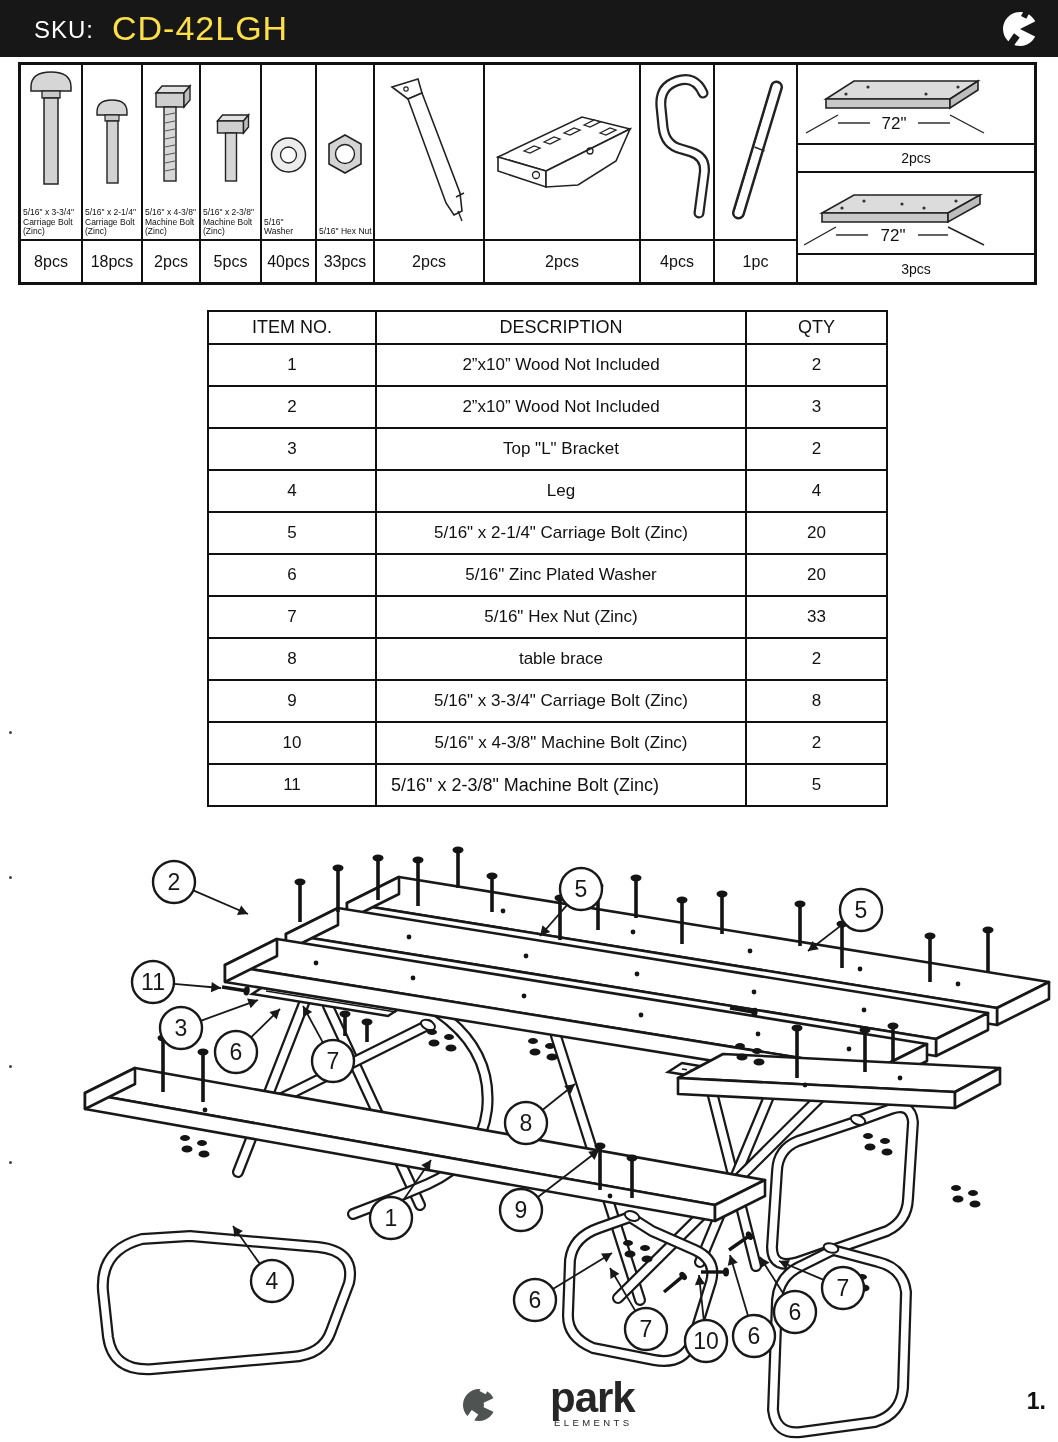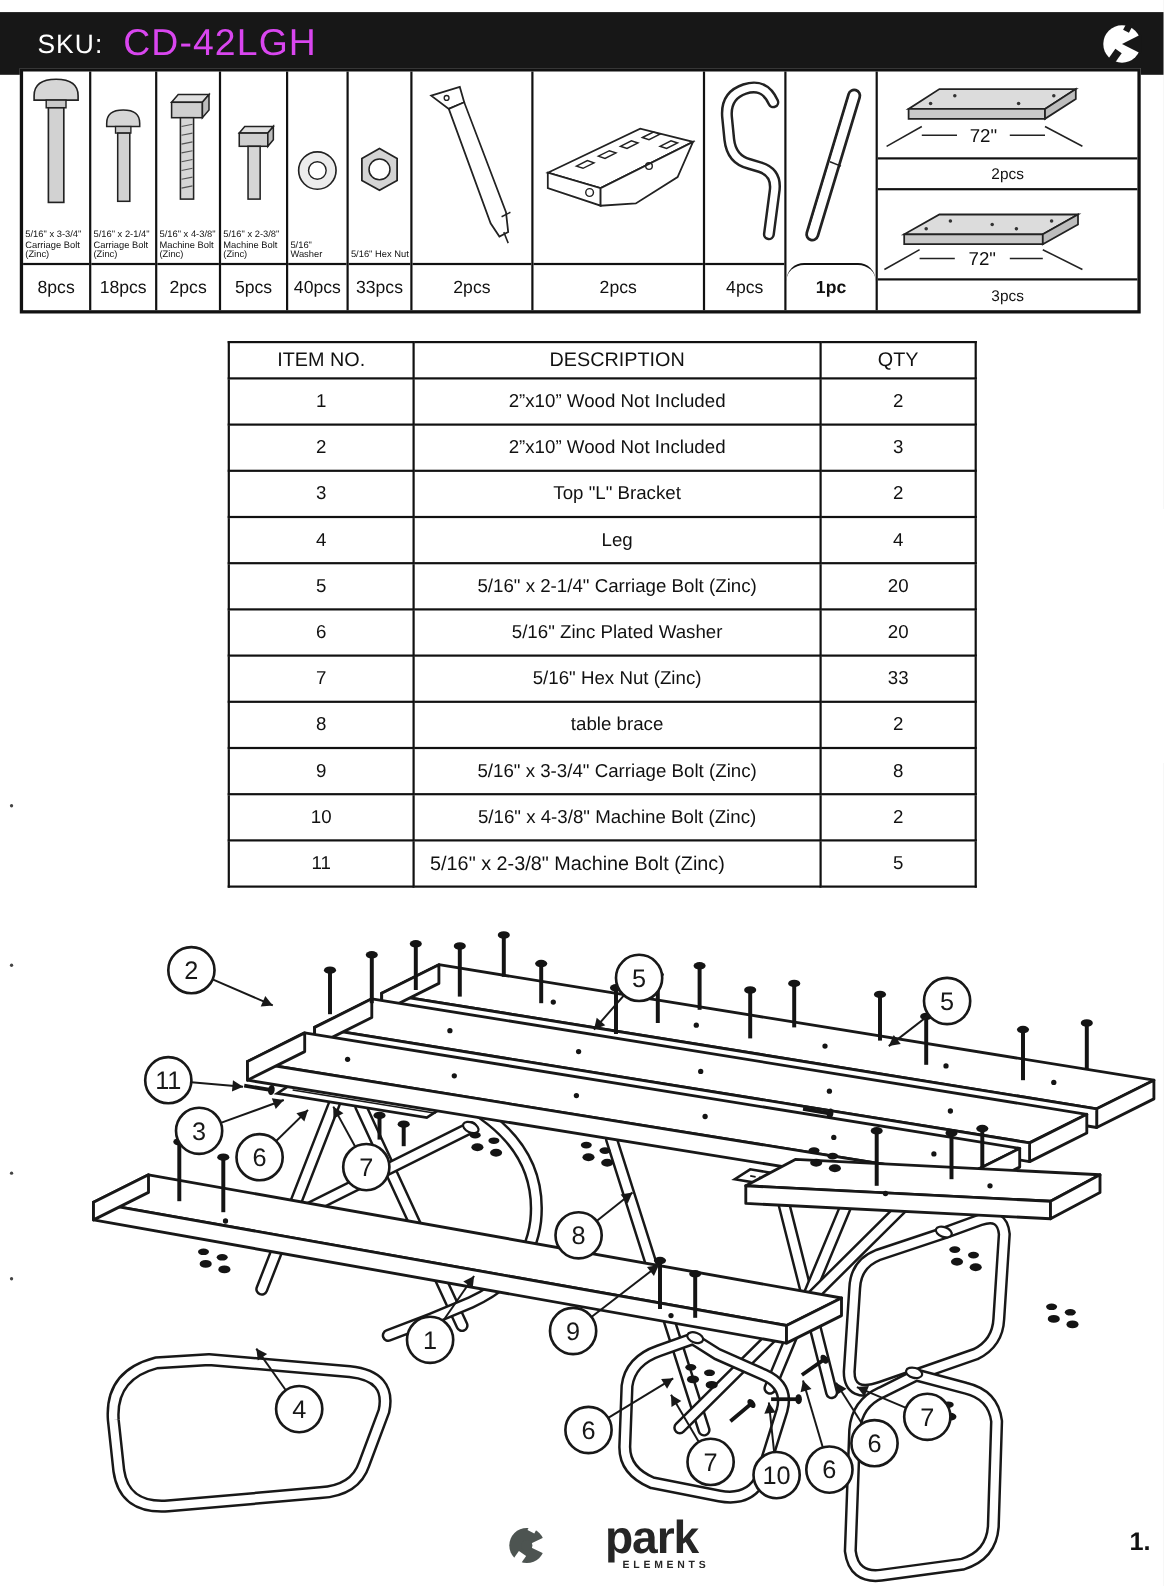--- a/index.html
+++ b/index.html
@@ -1,35 +1,35 @@
 <!DOCTYPE html>
 <html><head>
 <meta charset="utf-8">
 <style>
   html,body { margin:0; padding:0; background:#e8e8e8; }
   .page { position:relative; width:1058px; height:1442px; background:#ffffff;
           font-family:"Liberation Sans", sans-serif; color:#111; overflow:hidden; margin:0 auto; }
 
   
-  .header { position:absolute; left:0; top:11px; width:1058px; height:57px; background:#171717; }
+  .header { position:absolute; left:0; top:0; width:1058px; height:57px; background:#171717; }
   .sku-label { position:absolute; left:34px; top:16px; font-size:24px; color:#fff; letter-spacing:1px; }
-  .sku-value { position:absolute; left:112px; top:9px; font-size:34px; color:#d946ef; letter-spacing:1px; }
+  .sku-value { position:absolute; left:112px; top:9px; font-size:34px; color:#fde047; letter-spacing:1px; }
   .header-logo { position:absolute; right:16px; top:6px; }
 
   
   .strip { position:absolute; left:18px; top:62px; width:1019px; height:223px;
            border:3px solid #111; box-sizing:border-box; display:flex; background:#fff; }
   .cell { border-right:2px solid #111; display:flex; flex-direction:column; box-sizing:border-box; }
   .cell:last-child { border-right:none; }
   .cell-art { flex:1; position:relative; overflow:hidden; }
   .cell-art svg { position:absolute; left:50%; top:0; transform:translateX(-50%); }
   .cell-label { position:absolute; bottom:2px; left:2px; right:1px; font-size:8.5px; line-height:1.12; color:#111; }
   .cell-qty { height:41px; border-top:2px solid #111; display:flex; align-items:center; justify-content:center;
               font-size:16px; }
-  .qty-bold { font-weight:bold;border-radius:16px; }
+  .qty-bold { font-weight:normal; }
   .plank-col { display:flex; flex-direction:column; flex:1; }
   .plank-art { height:78px; border-bottom:2px solid #111; position:relative; }
   .plank-art.second { height:80px; }
   .plank-qty { height:26px; border-bottom:2px solid #111; display:flex; align-items:center; justify-content:center; font-size:14px; }
   .plank-qty.last { border-bottom:none; flex:1; }
 
   
   .parts-table { position:absolute; left:207px; top:310px; width:679px; border-collapse:collapse;
                  table-layout:fixed; border:1px solid #6d28d9; }
   .parts-table th, .parts-table td { border:2px solid #111; text-align:center; font-size:17px;
@@ -38,21 +38,21 @@
   .parts-table tr:last-child td.desc { text-align:left; padding-left:14px; font-size:18px; }
   .col-item { width:168px; } .col-desc { width:370px; } .col-qty { width:141px; }
 
   
   .diagram { position:absolute; left:0; top:840px; }
 
   
   .footer-logo { position:absolute; left:458px; top:1381px; display:flex; align-items:flex-start;gap:44px; }
   .brand-text { margin-left:6px; }
   .brand-name { font-size:42px; font-weight:bold; color:#262626; line-height:0.82; letter-spacing:-1px; }
-  .brand-sub  { font-size:9.5px; font-weight:bold; color:#262626; letter-spacing:3.4px; margin-top:2px; margin-left:16px; }
+  .brand-sub  { font-size:9.5px; font-weight:normal; color:#262626; letter-spacing:3.4px; margin-top:2px; margin-left:4px; }
   .page-num { position:absolute; right:12px; top:1388px; font-size:23px; font-weight:bold; color:#111; }
   .margin-dot { position:absolute; width:3px; height:3px; border-radius:50%; background:#444; }
 </style>
 </head>
 <body>
 
 <div class="page">
 
   <div class="header">
     <span class="sku-label">SKU:</span>

